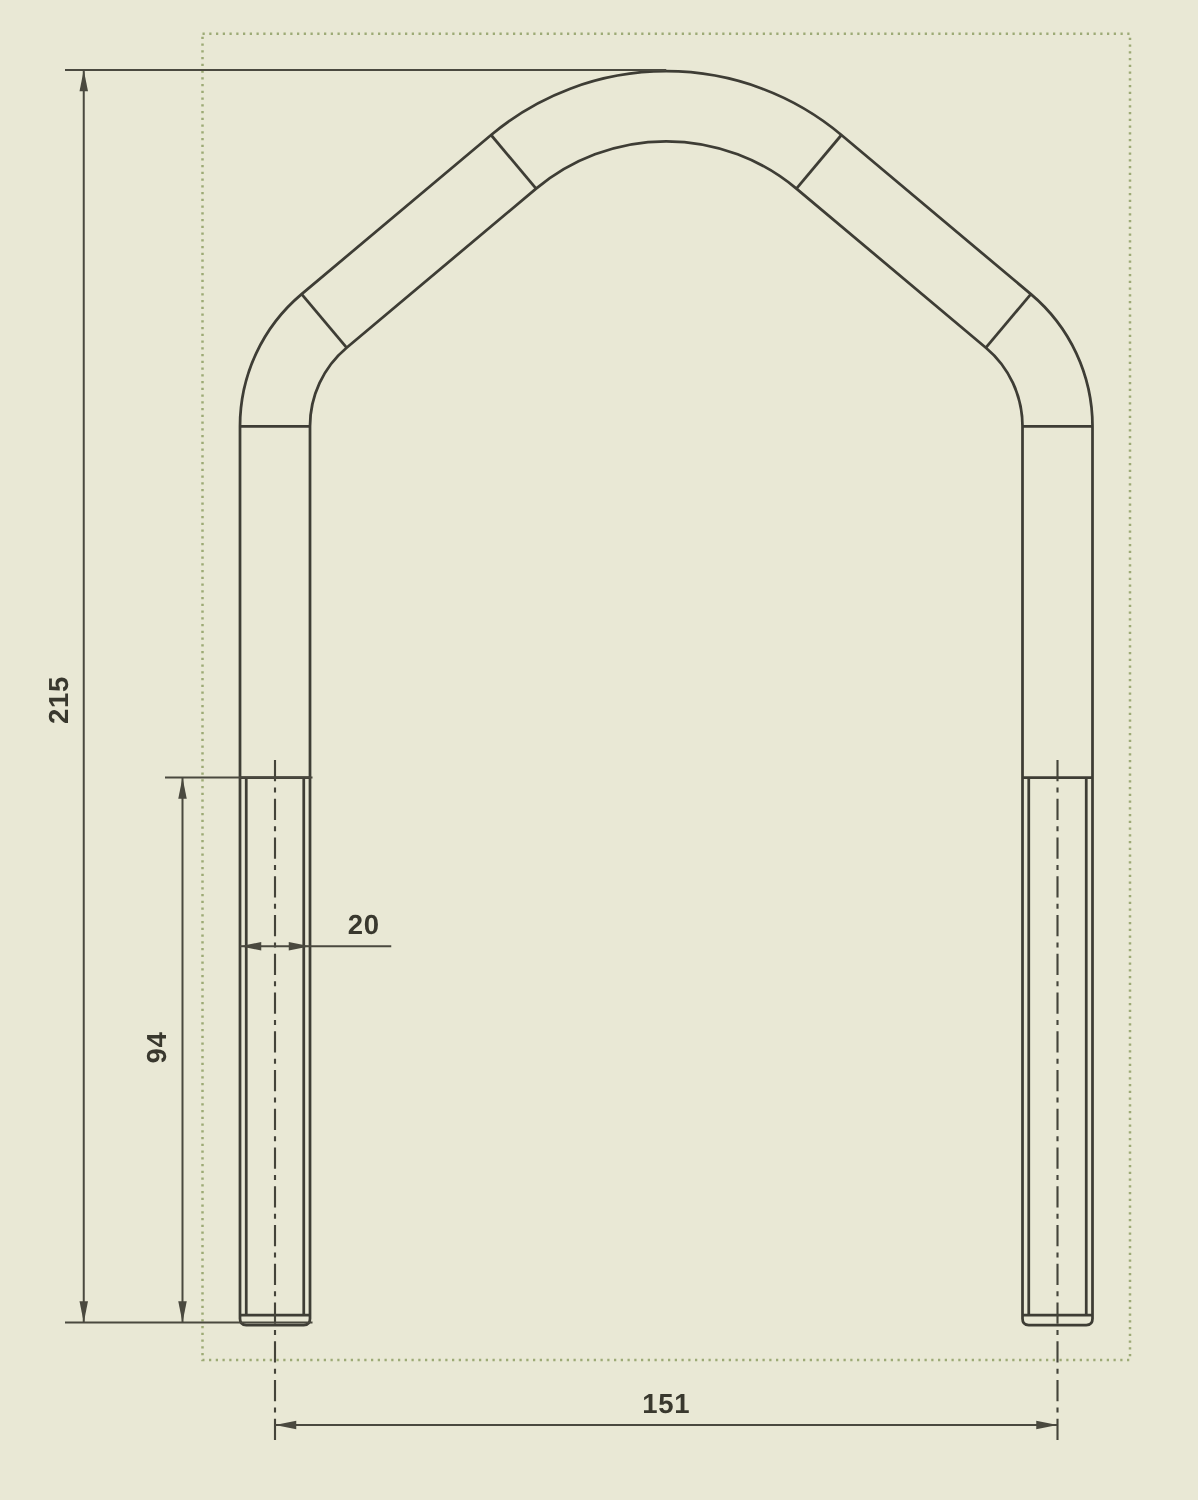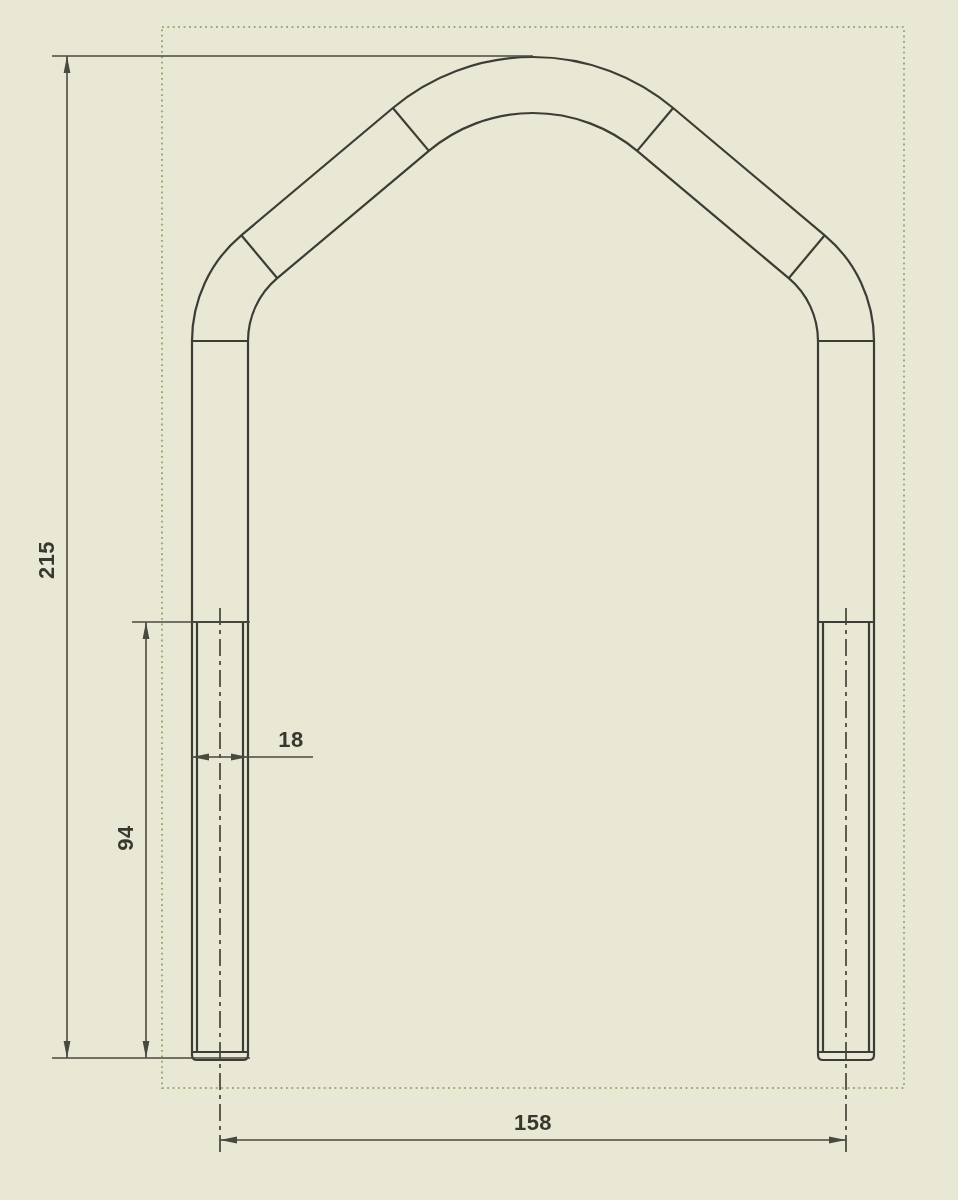--- a/index.html
+++ b/index.html
@@ -57,16 +57,16 @@
         <line x1="220" y1="1140" x2="846" y2="1140"></line>
         <polygon points="220.00,1140.00 237.00,1136.60 237.00,1143.40" fill="#4a493f" stroke="none"></polygon>
         <polygon points="846.00,1140.00 829.00,1143.40 829.00,1136.60" fill="#4a493f" stroke="none"></polygon>
       </g>
     </svg>
 
   <div class="dim-label rot" style="left: 47px; top: 560px;">215</div>
 
   <div class="dim-label rot" style="left: 126px; top: 838px;">94</div>
 
-  <div class="dim-label" style="left: 291px; top: 740px;">18</div>
+  <div class="dim-label" style="left: 291px; top: 740px;">20</div>
 
-  <div class="dim-label" style="left: 533px; top: 1123px;">158</div>
+  <div class="dim-label" style="left: 533px; top: 1123px;">151</div>
 </div>
 
 </body></html>

